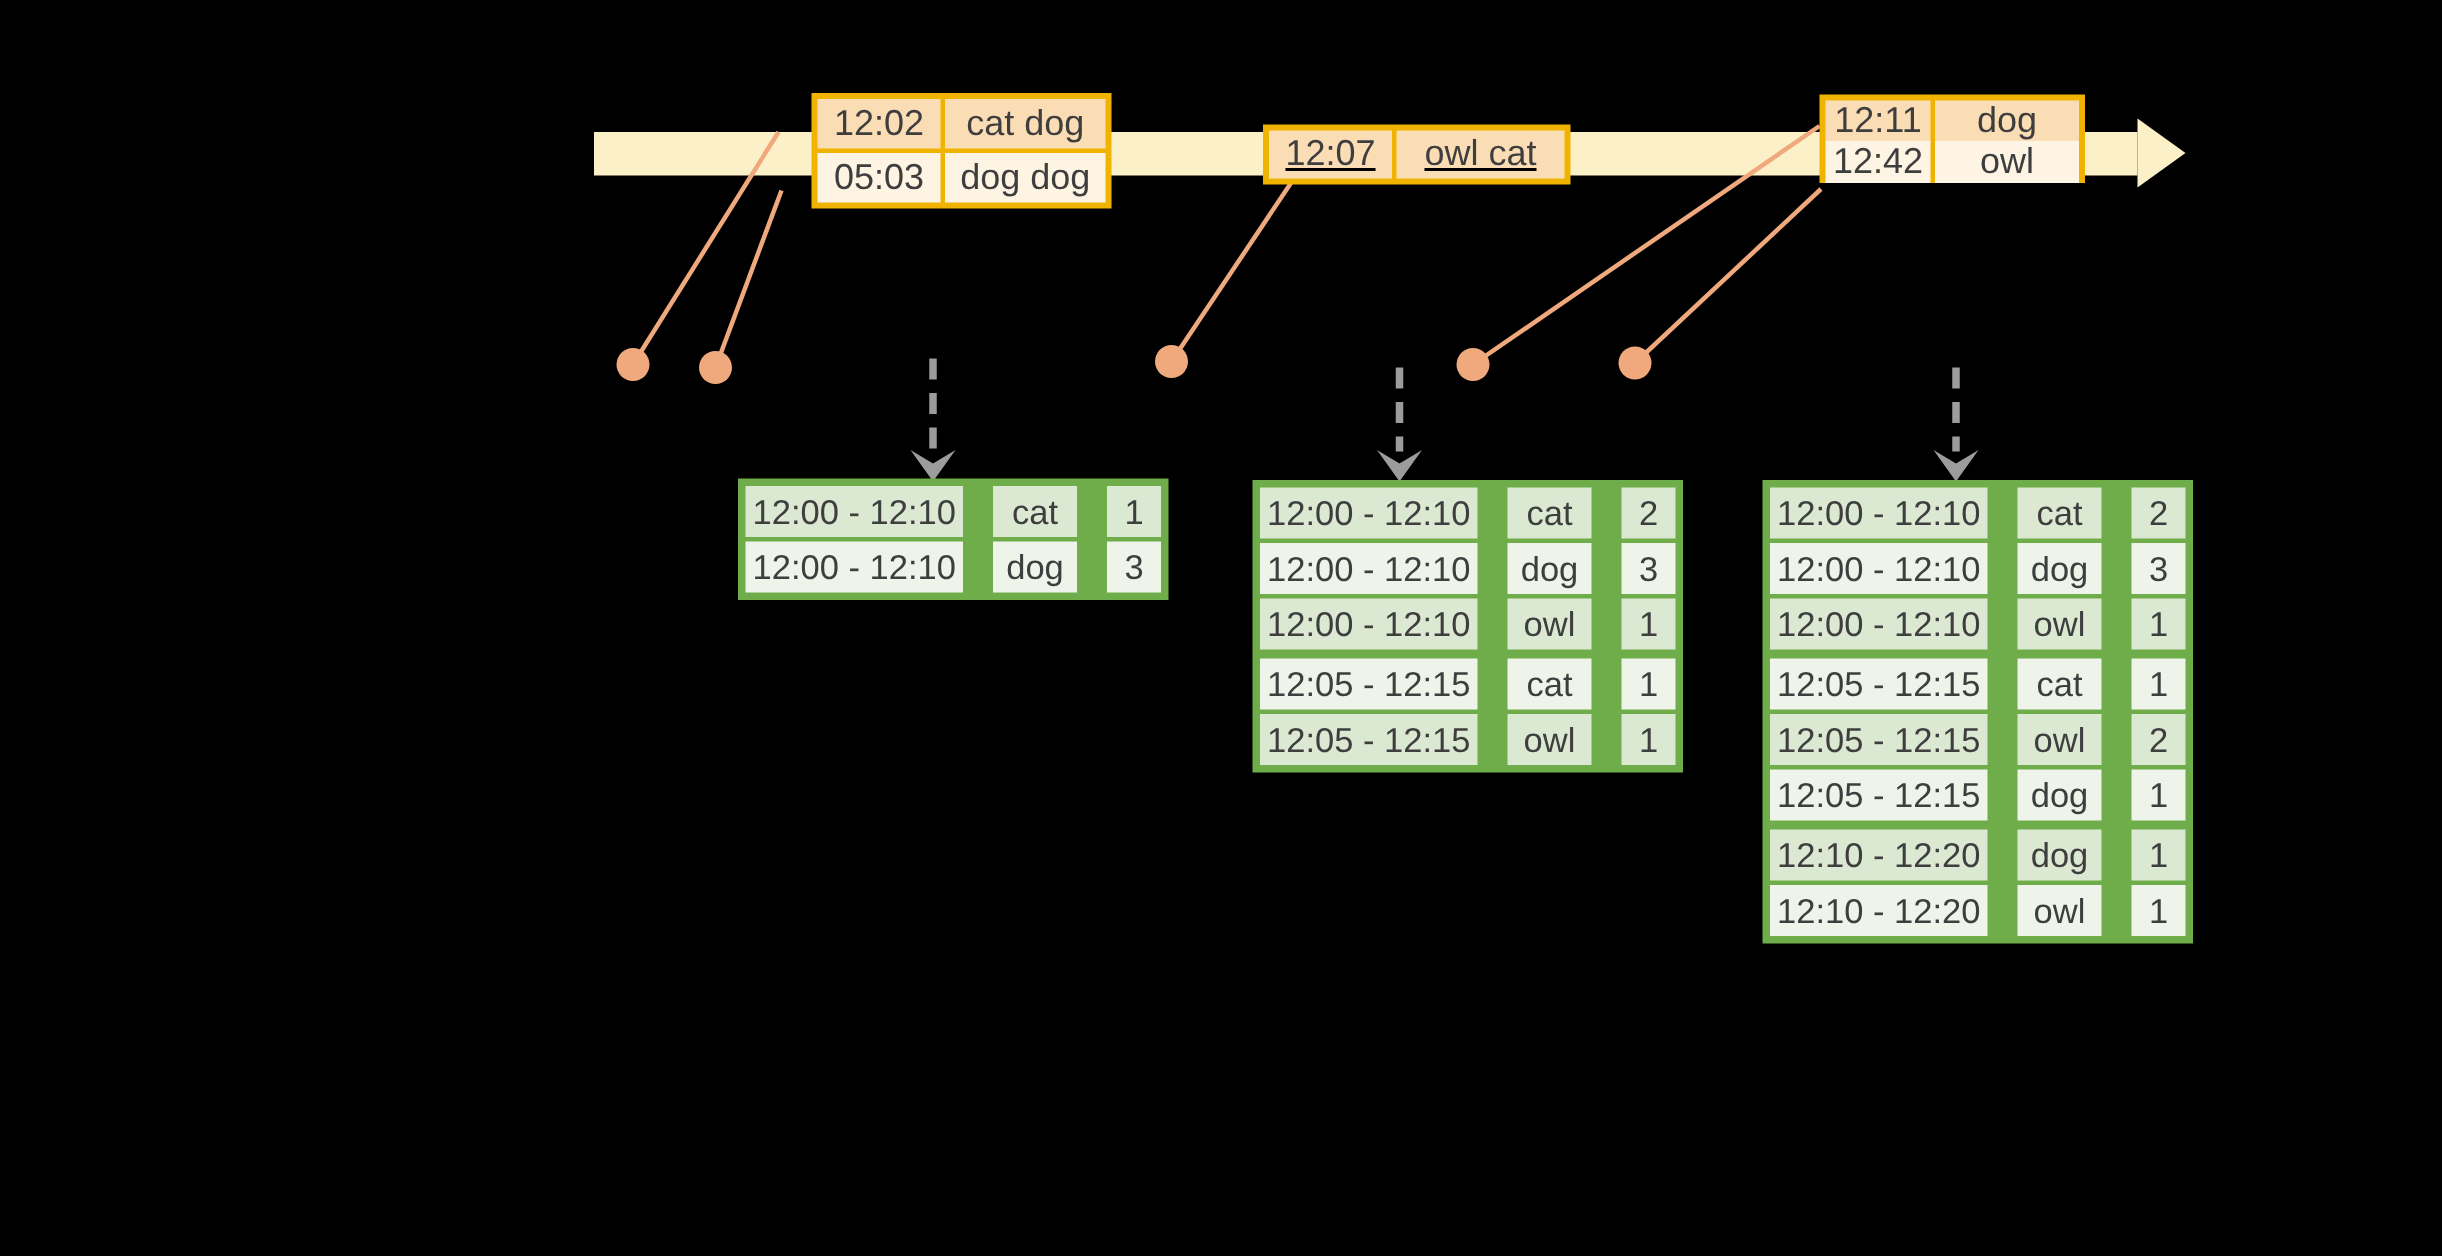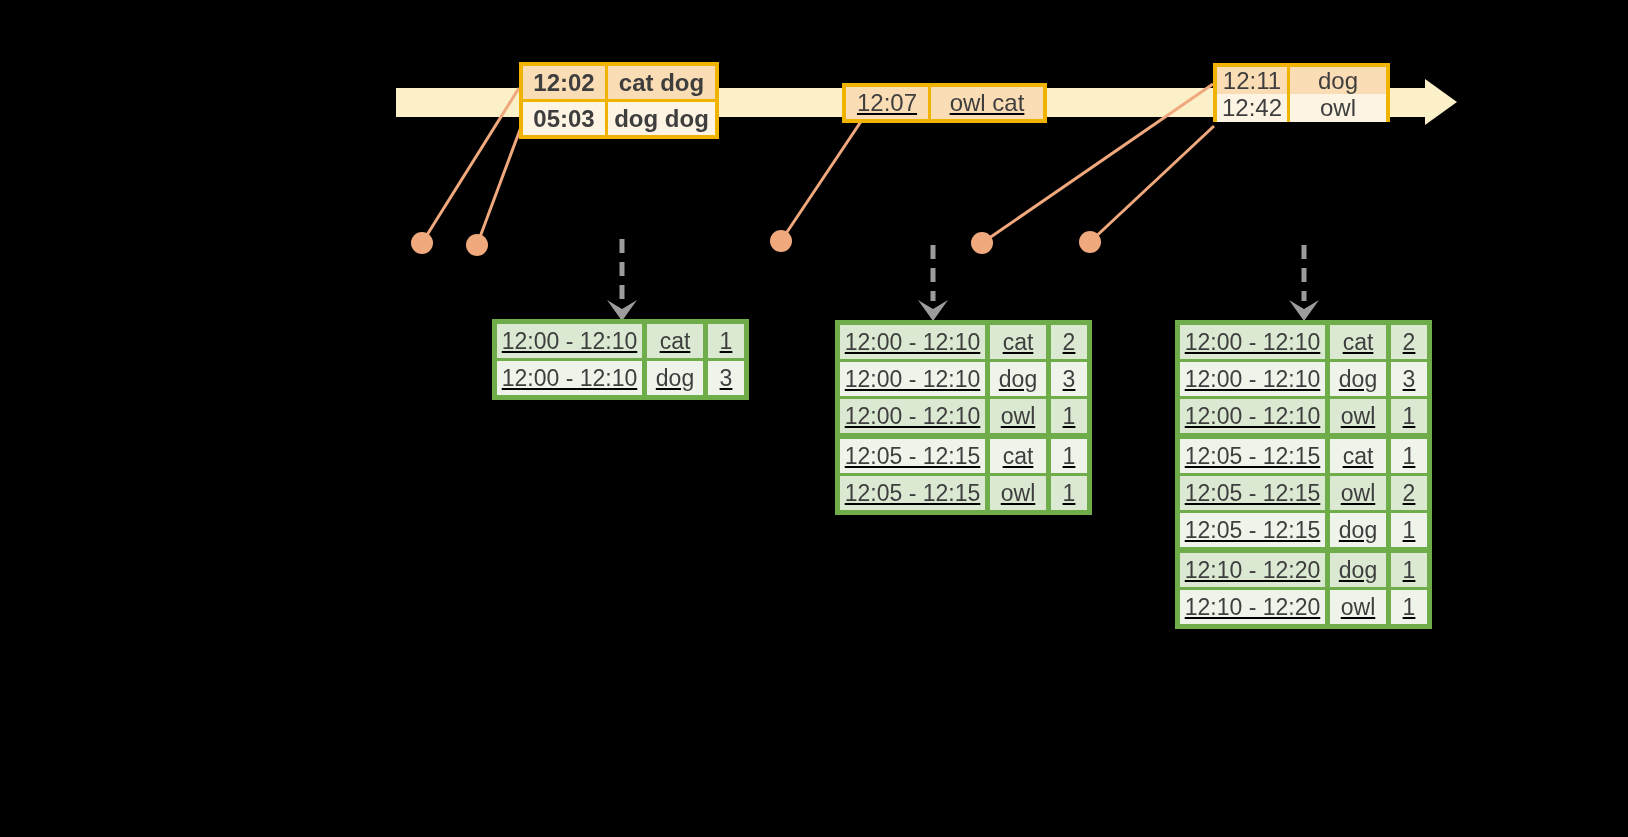--- a/index.html
+++ b/index.html
@@ -28,34 +28,34 @@
     padding:4px;
     display:flex;flex-direction:column;row-gap:3px;
   }
   .etable .row{display:grid;column-gap:3px;}
   .etable .cell{
     display:flex;align-items:center;justify-content:center;
     font-size:24px;color:var(--text,#3e3e3e);
     background:var(--cream,#fdf4e3);
   }
   .etable .cell.hot{background:var(--peach,#fbddb5);}
-  #etable1{left:519px;top:62px;font-weight:bold;}
+  #etable1{left:541px;top:62px;}
   #etable1 .row{grid-template-columns:82px 107px;height:33px;}
   #etable2{left:842px;top:83px;text-decoration:underline;}
   #etable2 .row{grid-template-columns:82px 112px;height:32px;}
   #etable3{left:1213px;top:63px;}
   #etable3 .row{grid-template-columns:70px 96px;height:24px;border-radius:11px;}
   
   .gtable{
     position:absolute;
     background:var(--green,#6fad4b);
     padding:5px;
     display:flex;flex-direction:column;row-gap:3px;
   }
-  .gtable .row{display:grid;grid-template-columns:145px 56px 36px;column-gap:5px;height:34px;text-decoration:underline;}
+  .gtable .row{display:grid;grid-template-columns:145px 56px 36px;column-gap:20px;height:34px;}
   .gtable .row.group-start{margin-top:3px;}
   .gtable .cell{
     display:flex;align-items:center;justify-content:center;
     font-size:23px;color:var(--text,#3e3e3e);
     background:var(--green-cell-light,#eff4ea);
   }
   .gtable .row.dark .cell{background:var(--green-cell-dark,#dce9d2);}
   #gtable1{left:492px;top:319px;}
   #gtable2{left:835px;top:320px;}
   #gtable3{left:1175px;top:320px;}

